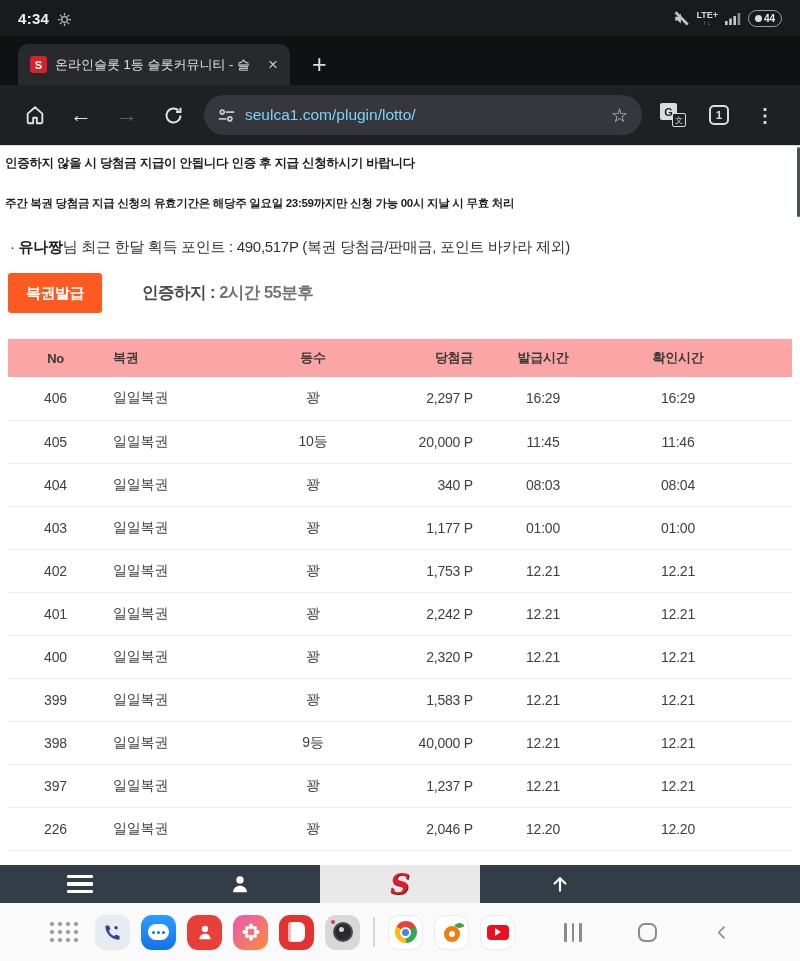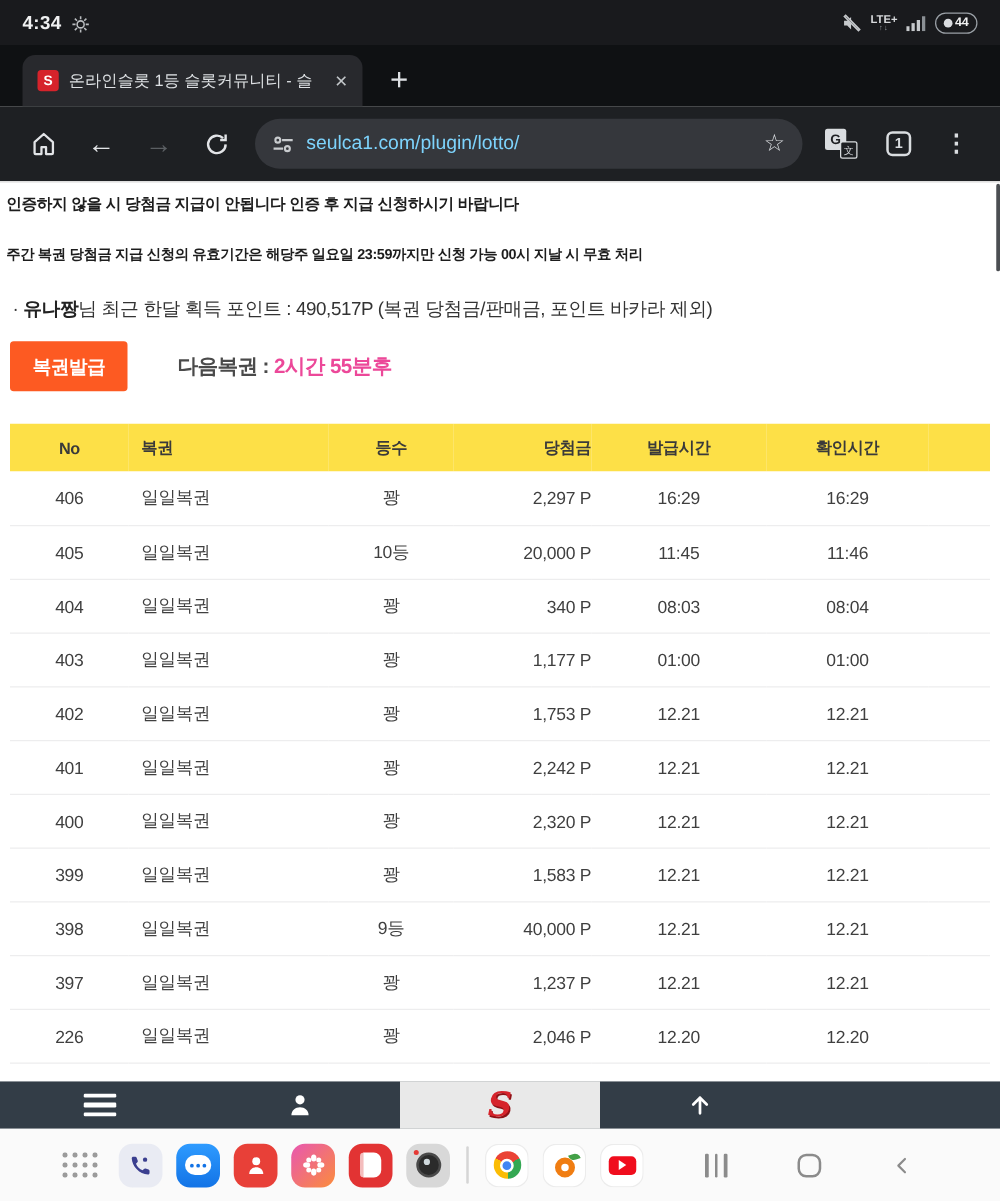--- a/index.html
+++ b/index.html
@@ -45,24 +45,24 @@
   .content { flex:1; background:#fff; overflow:hidden; position:relative; border-top:1px solid #d9d9d9; }
   .scroll-thumb { position:absolute; top:1px; right:0; width:3px; height:70px; background:#4b4e52; border-radius:2px; }
   .notice1 { margin:9px 5px 0; font-size:12.5px; font-weight:bold; color:#1d1d1d; letter-spacing:-.3px; }
   .notice2 { margin:24px 5px 0; font-size:11.5px; font-weight:bold; color:#1d1d1d; letter-spacing:-.3px; }
   .points-line { margin:27px 10px 0; font-size:15px; color:#333; letter-spacing:-.3px; }
   .points-line .uname { font-weight:bold; color:#222; }
   .issue-row { margin:16px 8px 0; display:flex; align-items:center; }
   .issue-btn { background:#fd5a22; color:#fff; border:none; border-radius:3px; width:94px; height:40px; font-size:15px; font-weight:bold; letter-spacing:-.5px; font-family:inherit; }
   .next-wrap { margin-left:40px; font-size:16.5px; font-weight:bold; letter-spacing:-.5px; }
   .next-label { color:#4a4a4a; }
-  .next-time { color:#ec4899; }
+  .next-time { color:#737373; }
 
   table.lotto { width:784px; margin:26px 8px 0; border-collapse:collapse; table-layout:fixed; }
-  .lotto thead tr { background:#fde047; height:38px; }
+  .lotto thead tr { background:#fca5a5; height:38px; }
   .lotto th { font-size:13px; font-weight:bold; color:#3a3a3a; letter-spacing:-.3px; }
   .lotto tbody tr { height:43px; border-top:1px solid #ededee; }
   .lotto tbody tr:first-child { border-top:none; }
   .lotto td { font-size:14px; color:#3f3f3f; letter-spacing:-.2px; }
   .al-c { text-align:center; }
   .al-l { text-align:left; padding-left:10px; }
   .al-r { text-align:right; }
 
   
   .site-nav { height:38px; background:#333d47; display:flex; flex:none; }
@@ -195,21 +195,21 @@
     <div class="scroll-thumb"></div>
 
     <p class="notice1">인증하지 않을 시 당첨금 지급이 안됩니다 인증 후 지급 신청하시기 바랍니다</p>
     <p class="notice2">주간 복권 당첨금 지급 신청의 유효기간은 해당주 일요일 23:59까지만 신청 가능 00시 지날 시 무효 처리</p>
 
     <p class="points-line"><span>·</span> <span class="uname">유나짱</span><span>님 최근 한달 획득 포인트 : 490,517P (복권 당첨금/판매금, 포인트 바카라 제외)</span></p>
 
     <div class="issue-row">
       <button class="issue-btn">복권발급</button>
       <span class="next-wrap">
-        <span class="next-label">다음복권 :</span>
+        <span class="next-label">인증하지 :</span>
         <span class="next-time">2시간 55분후</span>
       </span>
     </div>
 
     <table class="lotto">
       <colgroup>
         <col style="width:95px">
           <col style="width:160px">
           <col style="width:100px">
         <col style="width:110px">

